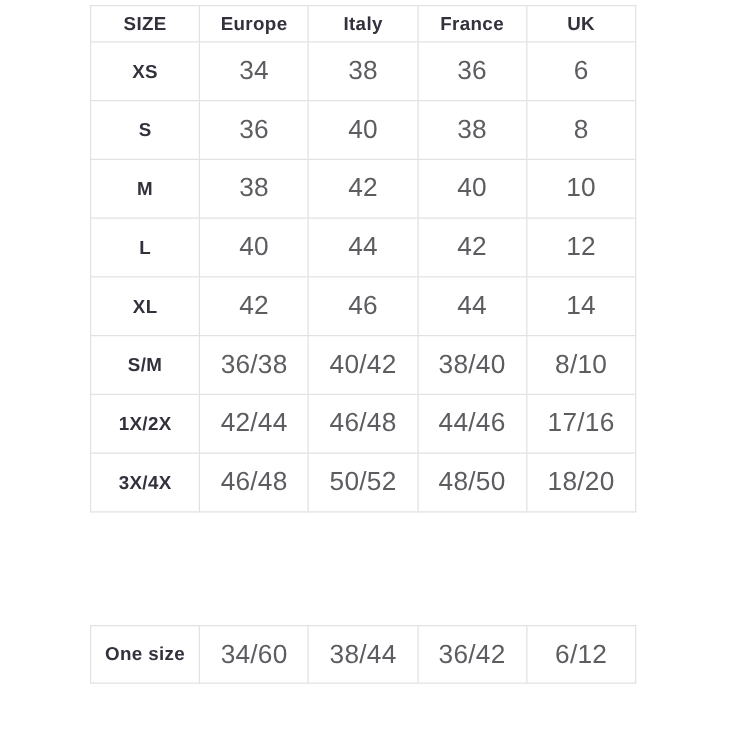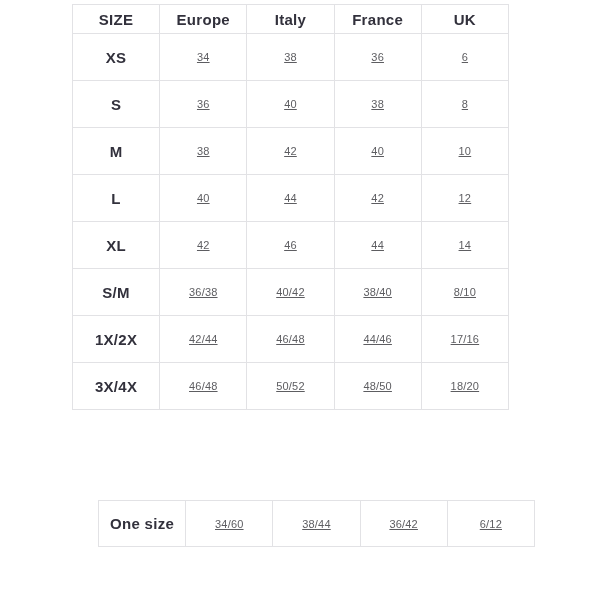--- a/index.html
+++ b/index.html
@@ -34,28 +34,27 @@
   }
   table.size-table th{
     color:var(--label-color);
     font-weight:bold;
     font-size:15px;
     letter-spacing:0.3px;
   }
   table.size-table td{
     color:var(--value-color);
     font-weight:normal;
-    font-size:11px;
+    font-size:21px;
     letter-spacing:0.2px;
-    text-decoration:underline;
   }
   #main-table{top:4px;}
   #main-table thead tr{height:29px;}
   #main-table tbody tr{height:47px;}
-  #extra-table{top:500px;margin-left:26px;}
+  #extra-table{top:500px;}
   #extra-table tbody tr{height:46px;}
 </style>
 </head>
 <body>
 
 <table class="size-table" id="main-table">
   <thead>
     <tr>
         <th>SIZE</th>
         <th>Europe</th>

